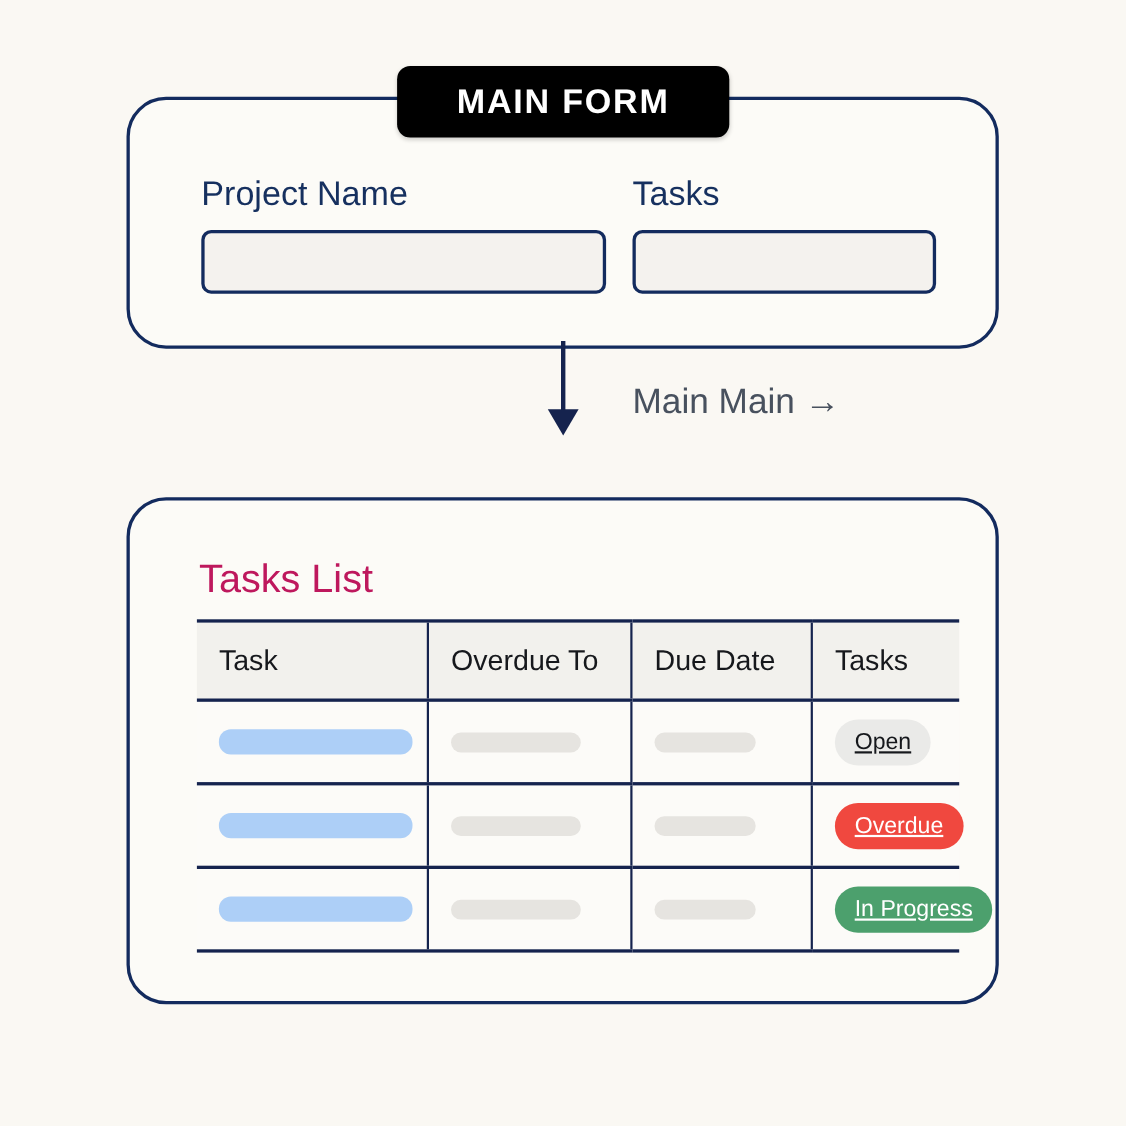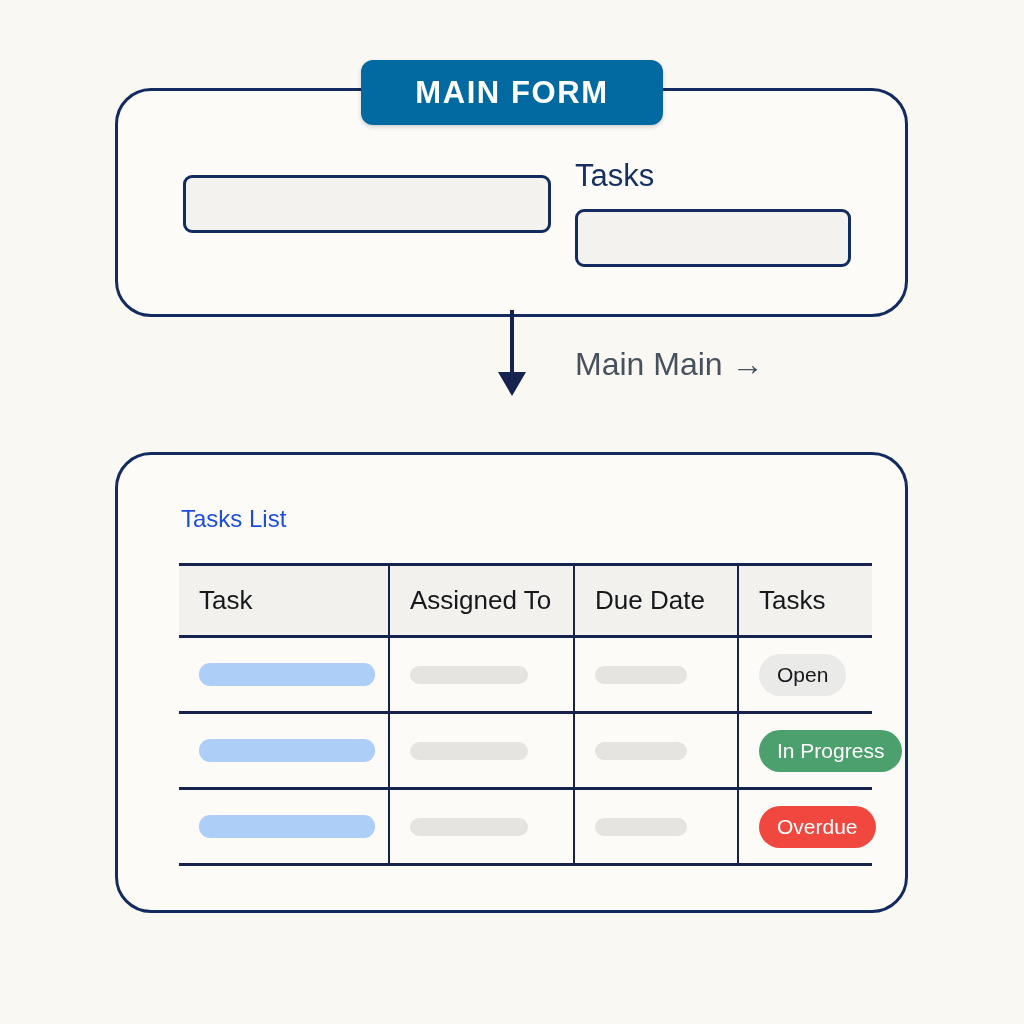--- a/index.html
+++ b/index.html
@@ -28,21 +28,21 @@
     position: absolute;
     background: #FCFBF7;
     border: 3px solid #132B5E;
     border-radius: 36px;
     box-sizing: border-box;
   }
 
   
   .card-badge {
     position: absolute;
-    background: #0369a1;
+    background: #000000;
     color: #FFFFFF;
     border-radius: 12px;
     display: flex;
     align-items: center;
     justify-content: center;
     font-weight: bold;
     letter-spacing: 1.6px;
     z-index: 5;
     box-shadow: 0 2px 4px rgba(0,0,0,0.18);
   }
@@ -114,22 +114,22 @@
     top: 424px;
     width: 266px;
     height: 62px;
     font-size: 31px;
   }
 
   #tasks-title {
     position: absolute;
     left: 63px;
     top: 50px;
-    color: #1d4ed8;
-    font-size: 24px;
+    color: #be185d;
+    font-size: 36px;
     white-space: nowrap;
   }
 
   
   #tasks-table {
     position: absolute;
     left: 61px;
     top: 108px;
     width: 670px;
     border-collapse: collapse;
@@ -188,33 +188,35 @@
   .status-badge {
     display: inline-flex;
     align-items: center;
     justify-content: center;
     border-radius: 999px;
     font-size: 21px;
     height: 42px;
     padding: 16px 18px;
     box-sizing: border-box;
     white-space: nowrap;
+    text-decoration: underline;
   }
   .status-open        { background: #EAEAE8; color: #16181C; }
   .status-inprogress  { background: #4CA06D; color: #FFFFFF; }
   .status-overdue     { background: #F0483F; color: #FFFFFF; }
 </style>
 </head>
 <body>
 
 <div id="canvas">
 
   <div class="card" id="main-form-card">
 
     <div class="field-group" id="field-project-name">
+      <div class="field-label">Project Name</div>
       <div class="field-input" title=""></div>
     </div>
 
     <div class="field-group" id="field-owner">
       <div class="field-label">Tasks</div>
       <div class="field-input" title=""></div>
     </div>
 
   </div>
 
@@ -229,21 +231,21 @@
   </div>
 
   <div class="card" id="subform-card">
 
     <div id="tasks-title">Tasks List</div>
 
     <table id="tasks-table">
       <thead>
         <tr>
           <th class="col-task">Task</th>
-          <th class="col-assigned">Assigned To</th>
+          <th class="col-assigned">Overdue To</th>
           <th class="col-due">Due Date</th>
           <th class="col-status">Tasks</th>
         </tr>
       </thead>
       <tbody>
 
         <tr>
           <td class="col-task">
             <div class="pill-bar pill-task"></div>
           </td>
@@ -262,36 +264,36 @@
           <td class="col-task">
             <div class="pill-bar pill-task"></div>
           </td>
           <td class="col-assigned">
             <div class="pill-bar pill-gray pill-assigned"></div>
           </td>
           <td class="col-due">
             <div class="pill-bar pill-gray pill-due"></div>
           </td>
           <td class="col-status">
-            <span class="status-badge status-inprogress">In Progress</span>
+            <span class="status-badge status-overdue">Overdue</span>
           </td>
         </tr>
 
         <tr>
           <td class="col-task">
             <div class="pill-bar pill-task"></div>
           </td>
           <td class="col-assigned">
             <div class="pill-bar pill-gray pill-assigned"></div>
           </td>
           <td class="col-due">
             <div class="pill-bar pill-gray pill-due"></div>
           </td>
           <td class="col-status">
-            <span class="status-badge status-overdue">Overdue</span>
+            <span class="status-badge status-inprogress">In Progress</span>
           </td>
         </tr>
 
       </tbody>
     </table>
 
   </div>
 
 
 </div>

